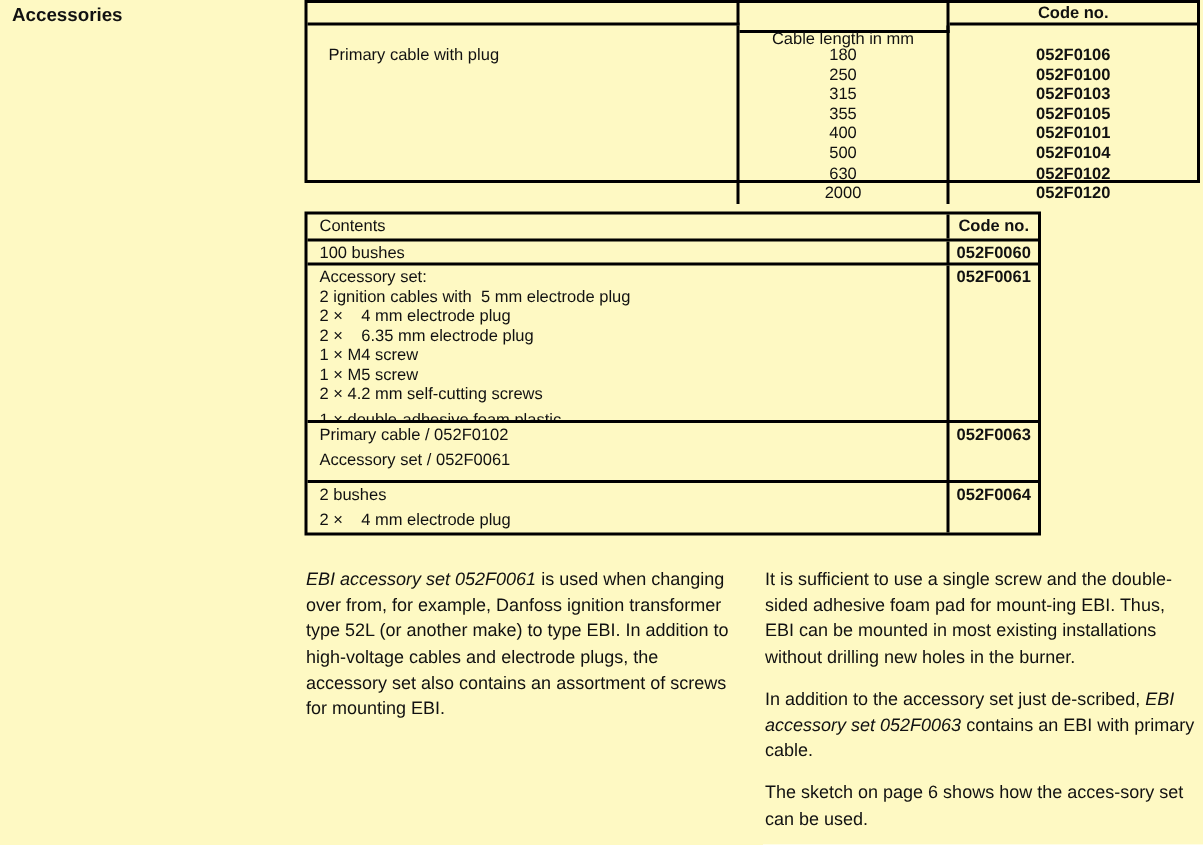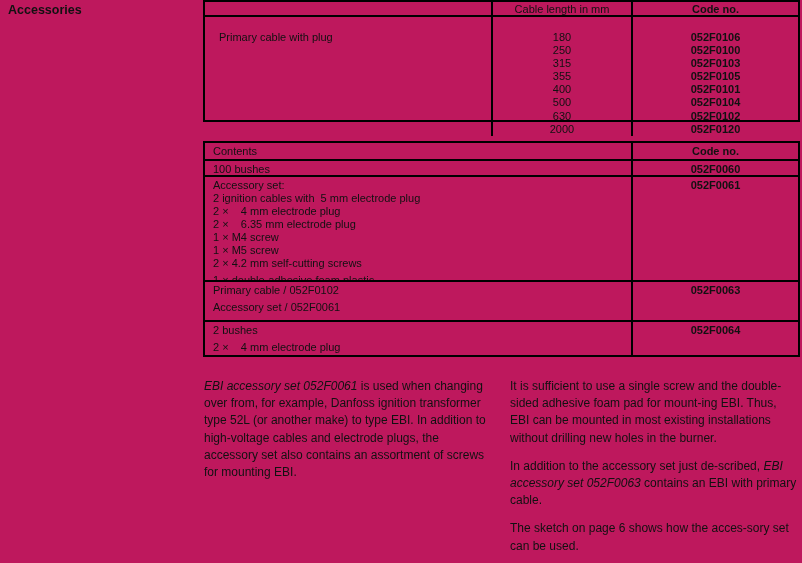--- a/index.html
+++ b/index.html
@@ -1,34 +1,34 @@
 <!DOCTYPE html>
 <html><head>
 <meta charset="utf-8">
 <style>
   html,body{margin:0;padding:0;background:#fff;}
-  .page{position:relative;width:802px;height:563px;background:#be185d;overflow:hidden;
+  .page{position:relative;width:802px;height:563px;background:#fef9c3;overflow:hidden;
         font-family:"Liberation Sans",sans-serif;color:#111;}
   .side-label{position:absolute;left:8px;top:3px;font-size:12.5px;font-weight:700;}
 
   
   .t1{position:absolute;left:203px;top:0;width:597px;height:122px;border:2px solid #000;
       box-sizing:border-box;display:grid;grid-template-columns:288px 140px 1fr;
       grid-template-rows:15px 1fr;font-size:11px;line-height:13px;}
   .t1 .hc{border-bottom:2px solid #000;box-sizing:border-box;}
   .t1 .vr{border-right:2px solid #000;box-sizing:border-box;}
-  .t1 .hdr-len{text-align:center;padding-top:1px;}
+  .t1 .hdr-len{text-align:center;padding-top:18px;}
   .t1 .hdr-code{text-align:center;padding-top:1px;font-weight:700;}
   .t1 .prod{padding:14px 0 0 14px;}
   .t1 .stack{padding-top:14px;text-align:center;}
   .t1 .stack div{line-height:13.1px;}
   .t1 .codes div{font-weight:700;}
 
   
-  .t2{position:absolute;left:203px;top:141px;width:597px;height:216px;border:2px solid #000;
+  .t2{position:absolute;left:203px;top:141px;width:491px;height:216px;border:2px solid #000;
       box-sizing:border-box;display:grid;grid-template-rows:18px 16px 105px 40px 1fr;
       font-size:11px;line-height:13px;}
   .t2row{display:grid;grid-template-columns:428px 1fr;border-bottom:2px solid #000;
          box-sizing:border-box;min-height:0;}
   .t2row.last{border-bottom:none;}
   .t2 .c1{border-right:2px solid #000;box-sizing:border-box;padding:2px 4px 0 8px;overflow:hidden;}
   .t2 .c2{text-align:center;padding-top:2px;font-weight:700;}
   .t2 .hdrrow .c1{padding-top:2px;}
   .t2 .tline{white-space:pre-wrap;line-height:13px;}
   .t2 .gap{margin-top:4px;}

